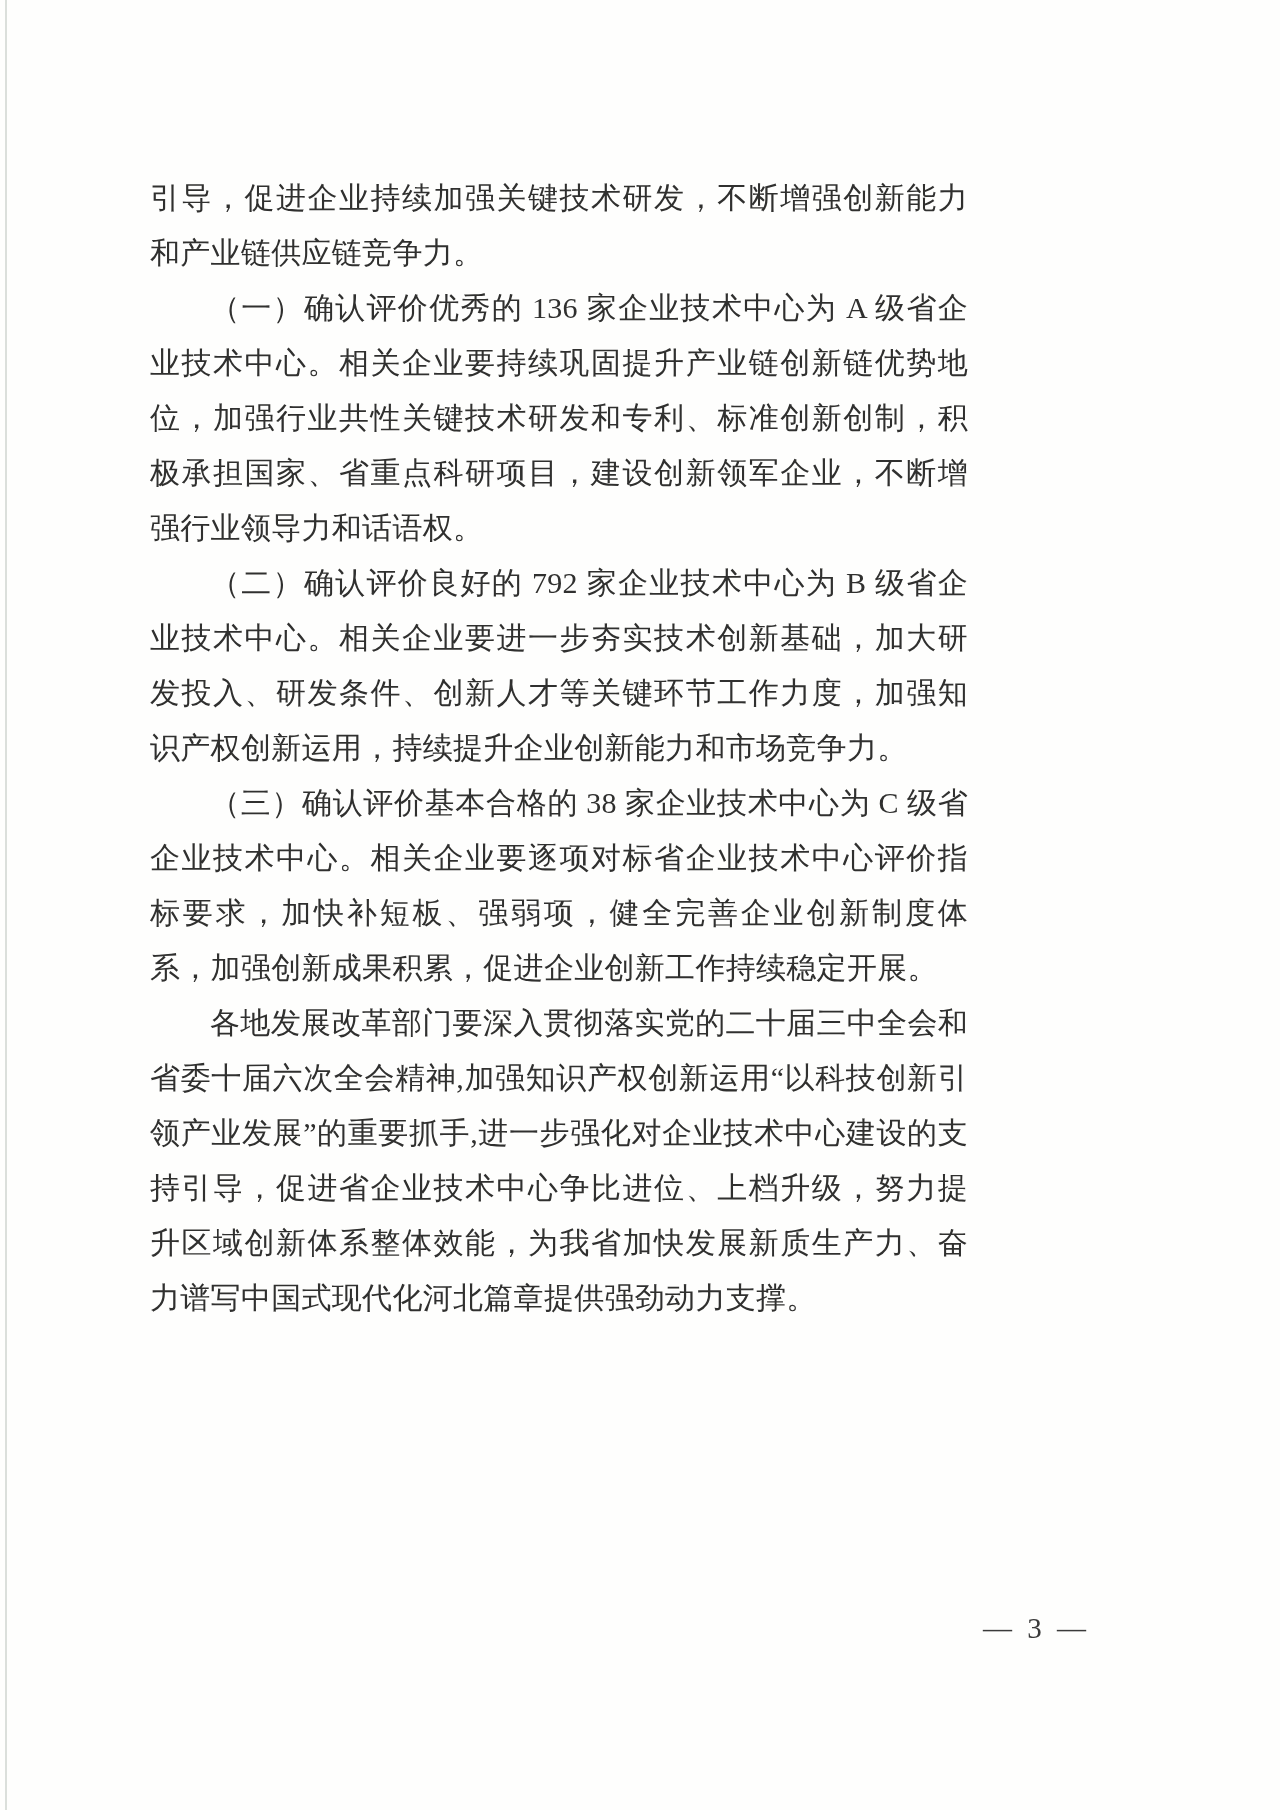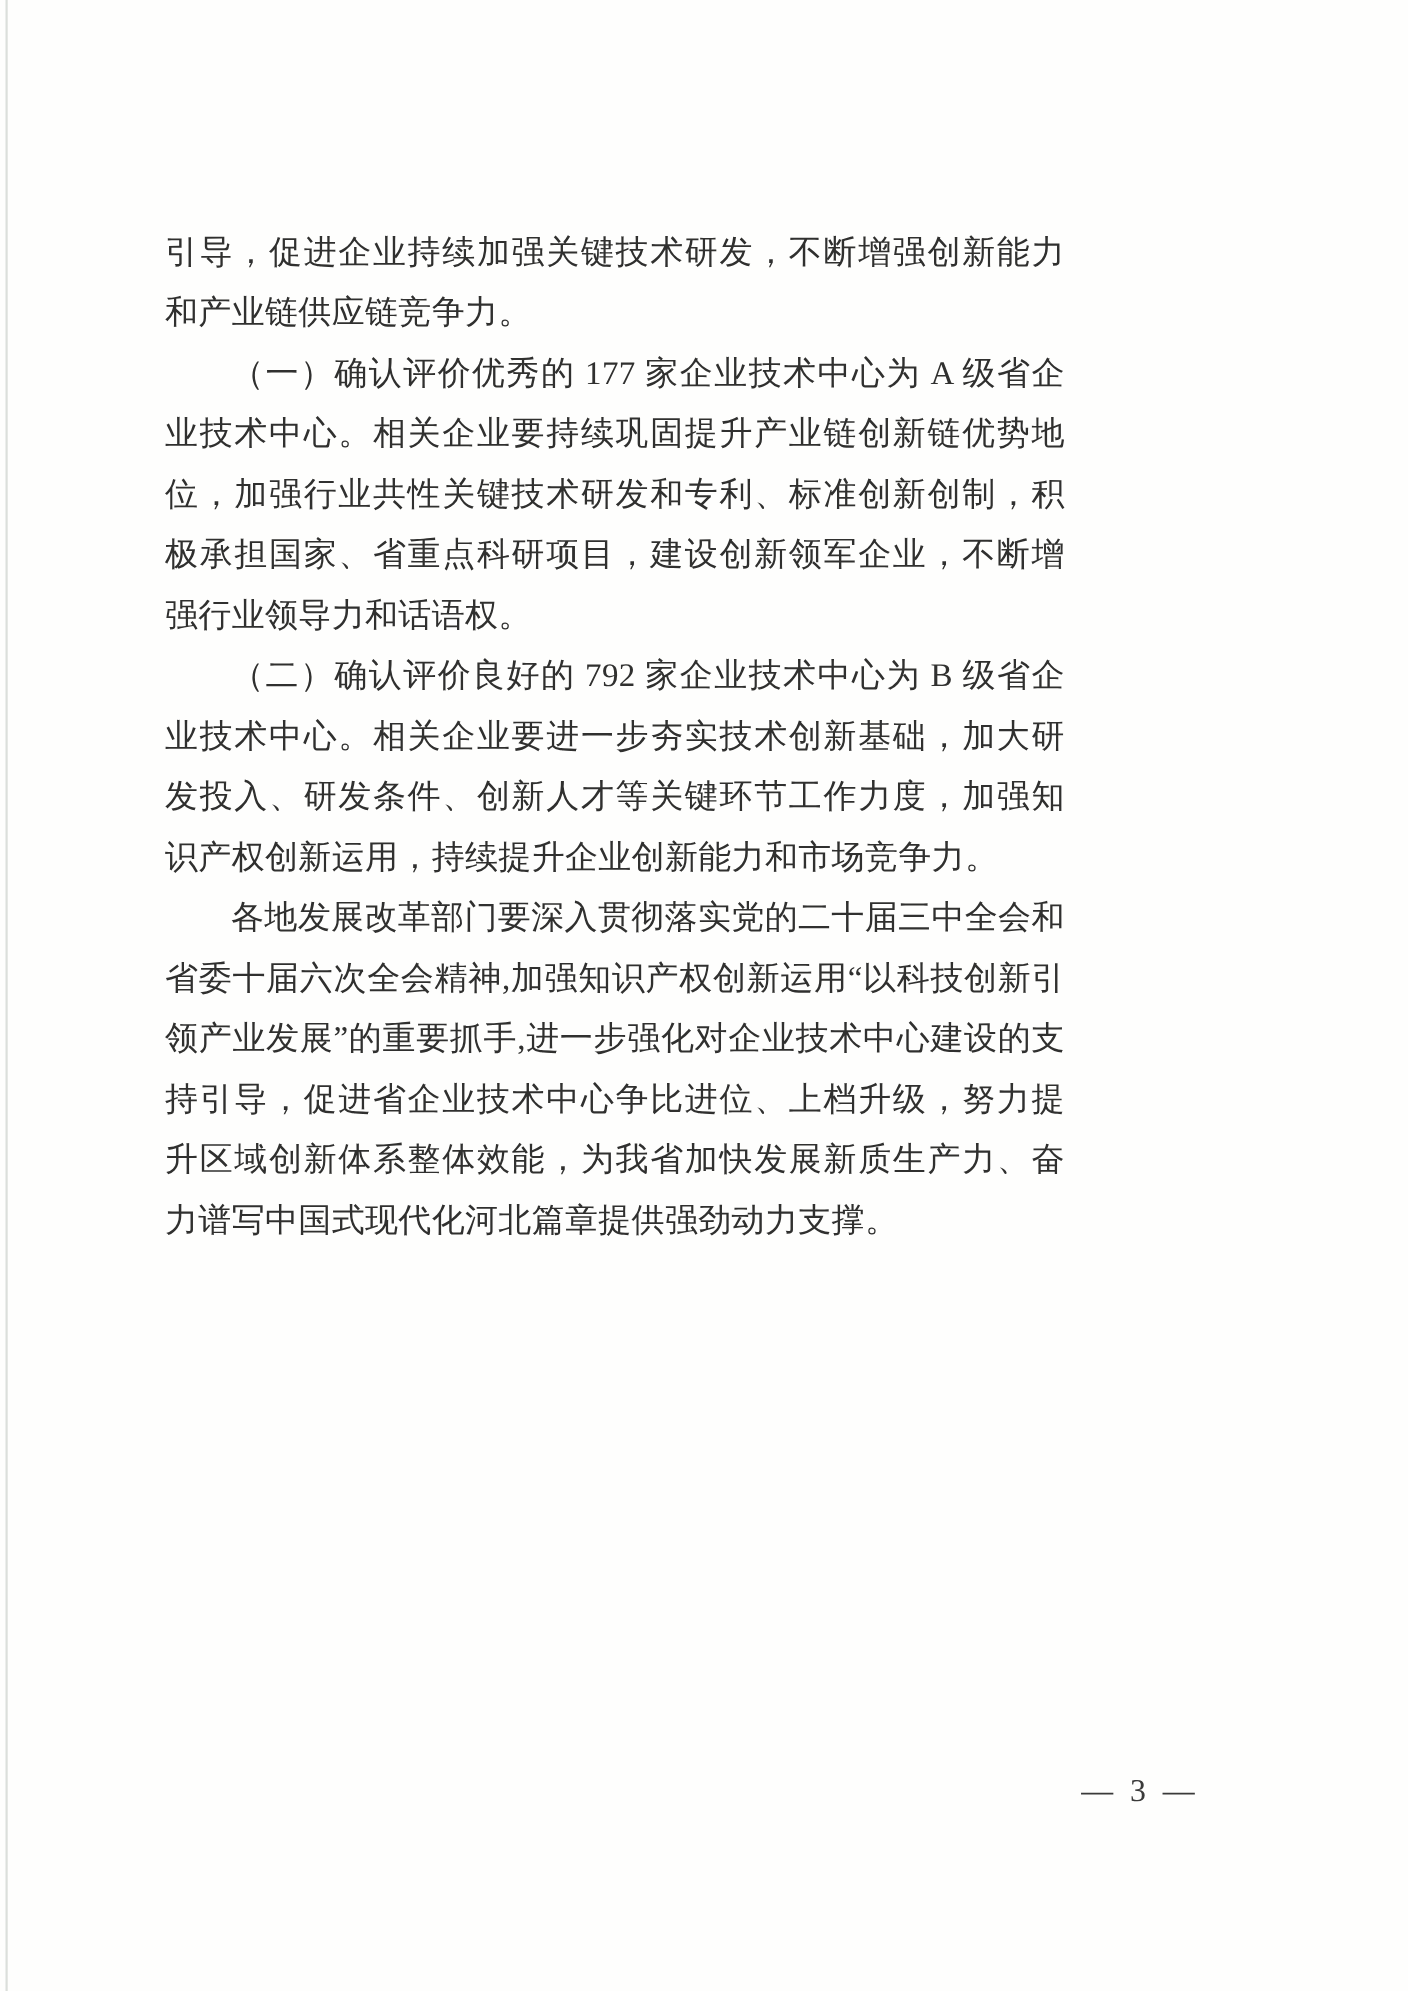--- a/index.html
+++ b/index.html
@@ -23,21 +23,21 @@
     left: 5px;
     top: 0;
     width: 2px;
     height: 1810px;
     background: #d2d7d2;
     opacity: 0.8;
   }
   .text-block {
     position: absolute;
     left: 150px;
-    top: 202px;
+    top: 170px;
     width: 818px;
     color: #30302f;
     font-size: 30px;
     line-height: 55px;
     text-align: justify;
     text-justify: inter-ideograph;
     letter-spacing: 0.3px;
   }
   .para {
     margin: 0;
@@ -58,19 +58,20 @@
   }
 </style>
 </head>
 <body>
 
 <div class="page">
   <div class="scan-edge"></div>
 
   <div class="text-block">
     <p class="para">引导，促进企业持续加强关键技术研发，不断增强创新能力和产业链供应链竞争力。</p>
-    <p class="para indent">（一）确认评价优秀的 177 家企业技术中心为 A 级省企业技术中心。相关企业要持续巩固提升产业链创新链优势地位，加强行业共性关键技术研发和专利、标准创新创制，积极承担国家、省重点科研项目，建设创新领军企业，不断增强行业领导力和话语权。</p>
+    <p class="para indent">（一）确认评价优秀的 136 家企业技术中心为 A 级省企业技术中心。相关企业要持续巩固提升产业链创新链优势地位，加强行业共性关键技术研发和专利、标准创新创制，积极承担国家、省重点科研项目，建设创新领军企业，不断增强行业领导力和话语权。</p>
     <p class="para indent">（二）确认评价良好的 792 家企业技术中心为 B 级省企业技术中心。相关企业要进一步夯实技术创新基础，加大研发投入、研发条件、创新人才等关键环节工作力度，加强知识产权创新运用，持续提升企业创新能力和市场竞争力。</p>
+    <p class="para indent">（三）确认评价基本合格的 38 家企业技术中心为 C 级省企业技术中心。相关企业要逐项对标省企业技术中心评价指标要求，加快补短板、强弱项，健全完善企业创新制度体系，加强创新成果积累，促进企业创新工作持续稳定开展。</p>
     <p class="para indent">各地发展改革部门要深入贯彻落实党的二十届三中全会和省委十届六次全会精神,加强知识产权创新运用“以科技创新引领产业发展”的重要抓手,进一步强化对企业技术中心建设的支持引导，促进省企业技术中心争比进位、上档升级，努力提升区域创新体系整体效能，为我省加快发展新质生产力、奋力谱写中国式现代化河北篇章提供强劲动力支撑。</p>
   </div>
 
   <div class="page-number">— 3 —</div>
 </div>
 
 </body></html>

